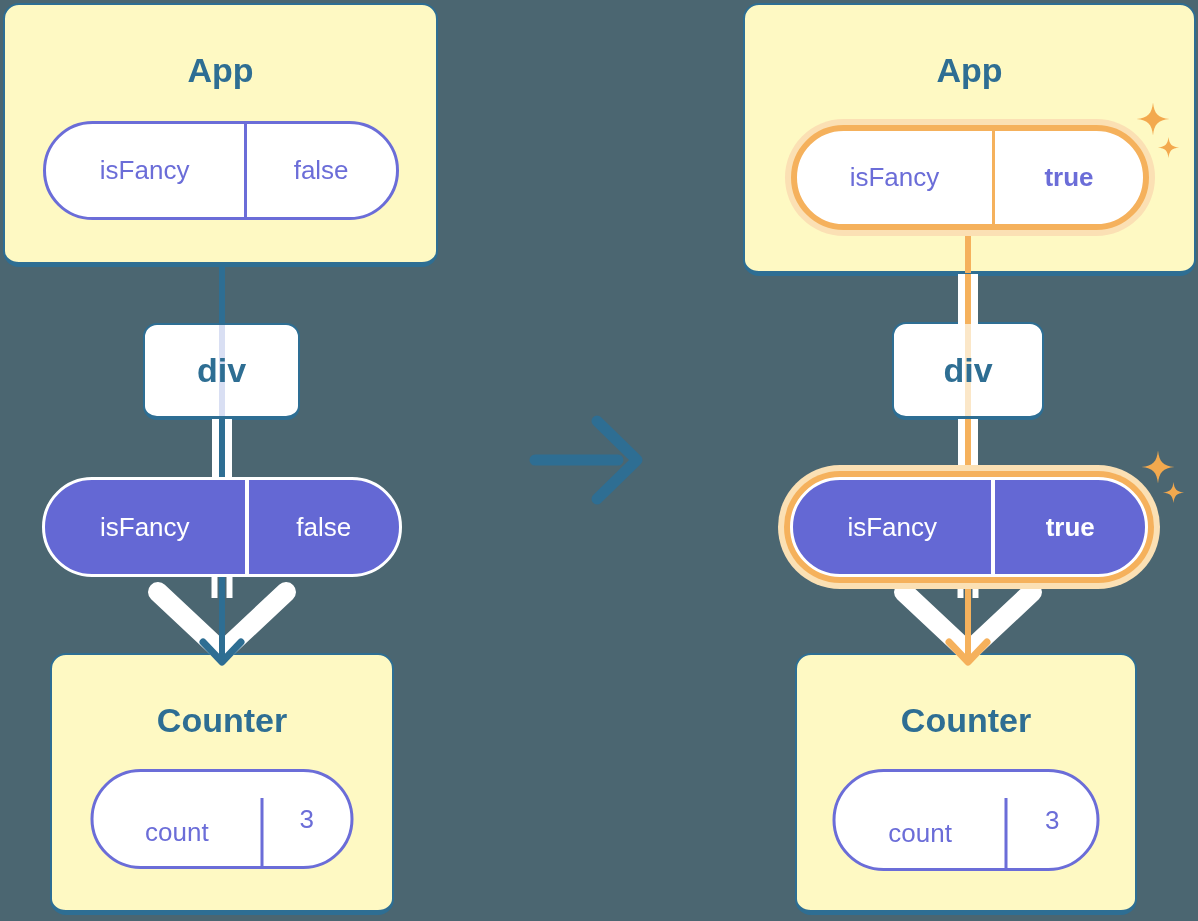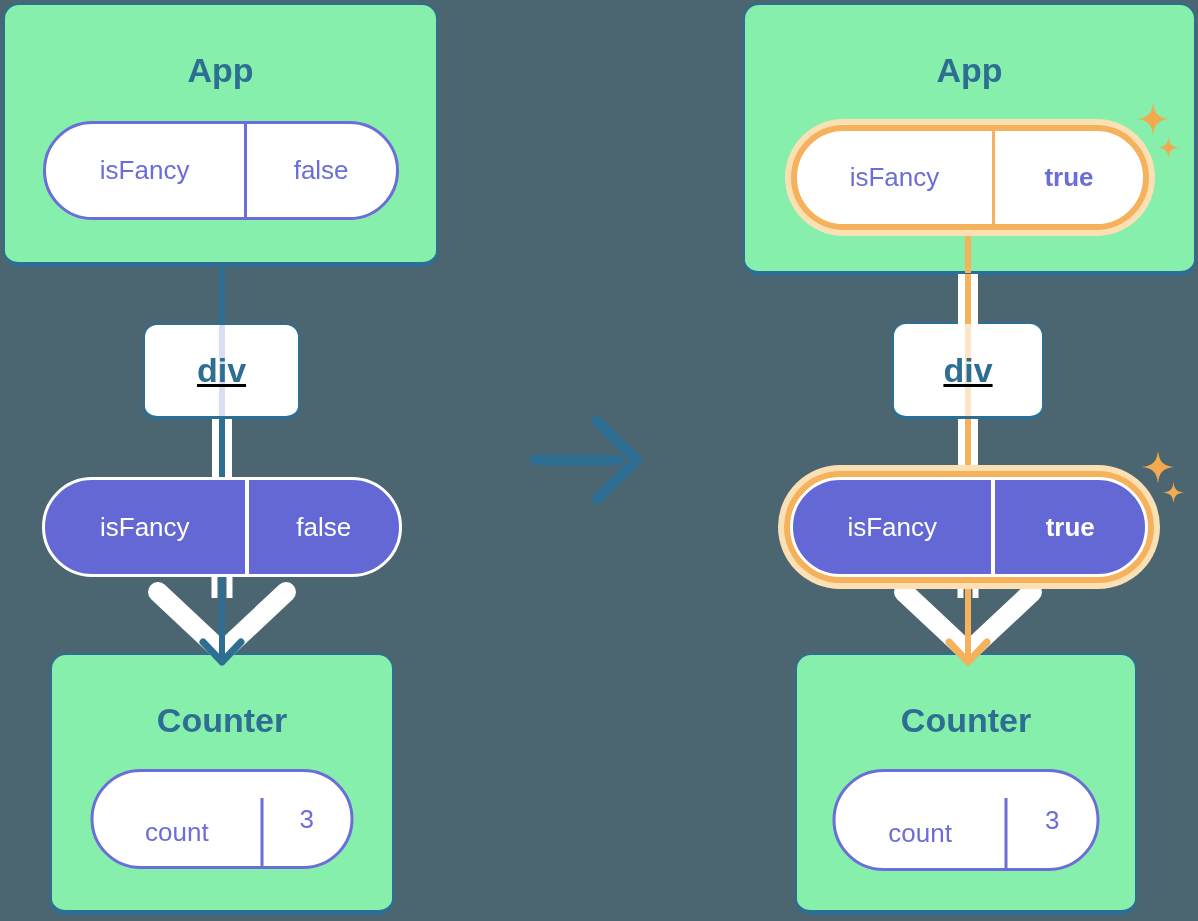--- a/index.html
+++ b/index.html
@@ -1,39 +1,39 @@
 <!DOCTYPE html>
 <html style="--background: #4B6671; --teal: #2E6E93; --purple: #6B6DD8; --purple-fill: #6468D4; --orange: #F5B15C; --orange-bright: #F3A94E; --orange-pale: #FBE0B4; --stripe-blue: #D9DFF3; --stripe-orange: #FBE7C8;"><head>
 <meta charset="utf-8">
 <style>
   html,body{margin:0;padding:0;}
   body{background:var(--background,#4B6671);font-family:"Liberation Sans","DejaVu Sans",sans-serif;}
   .canvas{position:relative;width:1198px;height:921px;background:var(--background);overflow:hidden;}
 
   
-  .card{position:absolute;background:#86efac;border:2px solid var(--teal);border-bottom-width:5px;border-radius:16px;box-sizing:border-box;}
+  .card{position:absolute;background:#fef9c3;border:2px solid var(--teal);border-bottom-width:5px;border-radius:16px;box-sizing:border-box;}
   .card-title{position:absolute;top:46px;left:0;right:0;text-align:center;font-size:34px;font-weight:600;color:var(--teal);margin:0;}
 
   
   .pill{position:absolute;left:50%;transform:translateX(-50%);display:flex;box-sizing:border-box;border-radius:60px;overflow:hidden;}
   .pill .seg{display:flex;align-items:center;justify-content:center;font-size:26px;box-sizing:border-box;}
   .pill .seg-l{width:57.5%;}
   .pill .seg-r{flex:1;}
   .pill-outline{background:#fff;border:3px solid var(--purple);color:var(--purple);}
   .pill-outline .seg-l{border-right:3px solid var(--purple);}
   .pill-wide .seg-l{width:66%;margin-top:26px;}
   .pill-fancy-white{background:#fff;border:6px solid var(--orange);color:var(--purple);box-shadow:0 0 0 6px var(--orange-pale);}
   .pill-fancy-white .seg-l{border-right:3px solid var(--orange);}
   .pill-solid{position:absolute;background:var(--purple-fill);border:3px solid #fff;color:#fff;}
   .pill-solid .seg-l{border-right:4px solid #fff;}
   .pill-fancy-solid{box-shadow:0 0 0 6px var(--orange),0 0 0 12px var(--orange-pale);}
   .bold{font-weight:700;}
 
   
-  .div-box{position:absolute;background:#fff;border:2px solid var(--teal);border-bottom-width:4px;border-radius:14px;box-sizing:border-box;display:flex;align-items:center;justify-content:center;text-decoration:underline;}
+  .div-box{position:absolute;background:#fff;border:2px solid var(--teal);border-bottom-width:4px;border-radius:14px;box-sizing:border-box;display:flex;align-items:center;justify-content:center;}
   .div-box .label{font-size:34px;font-weight:600;color:var(--teal);position:relative;}
   .stripe{position:absolute;top:0;bottom:0;left:calc(50% - 3px);width:6px;}
   .stripe-blue{background:var(--stripe-blue);}
   .stripe-orange{background:var(--stripe-orange);}
 
   
   .vline{position:absolute;}
   .pipe{width:20px;}
   .pipe-teal{background:linear-gradient(to right,#fff 0 7px,var(--teal) 7px 13px,#fff 13px 20px);}
   .pipe-orange{background:linear-gradient(to right,#fff 0 7px,var(--orange) 7px 13px,#fff 13px 20px);}

